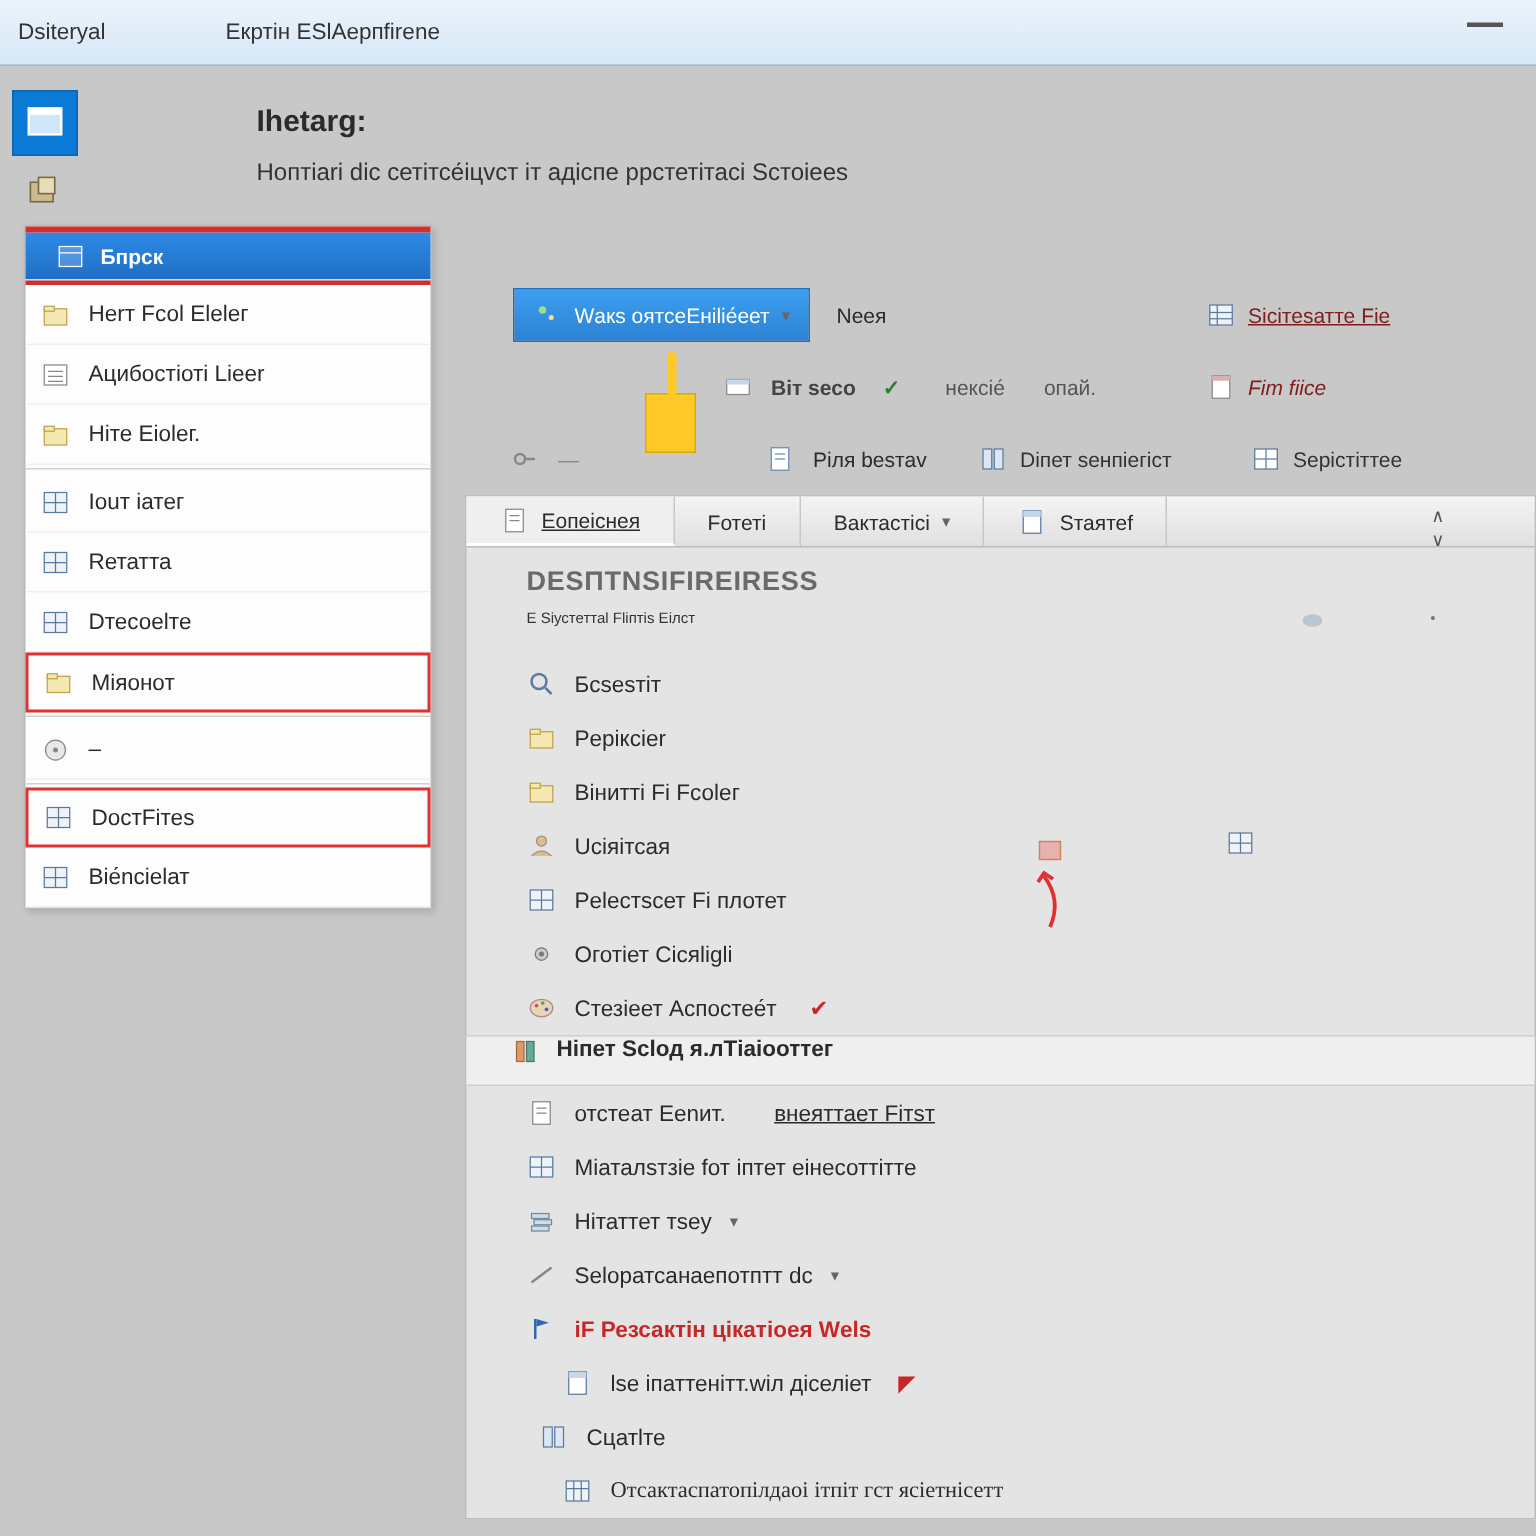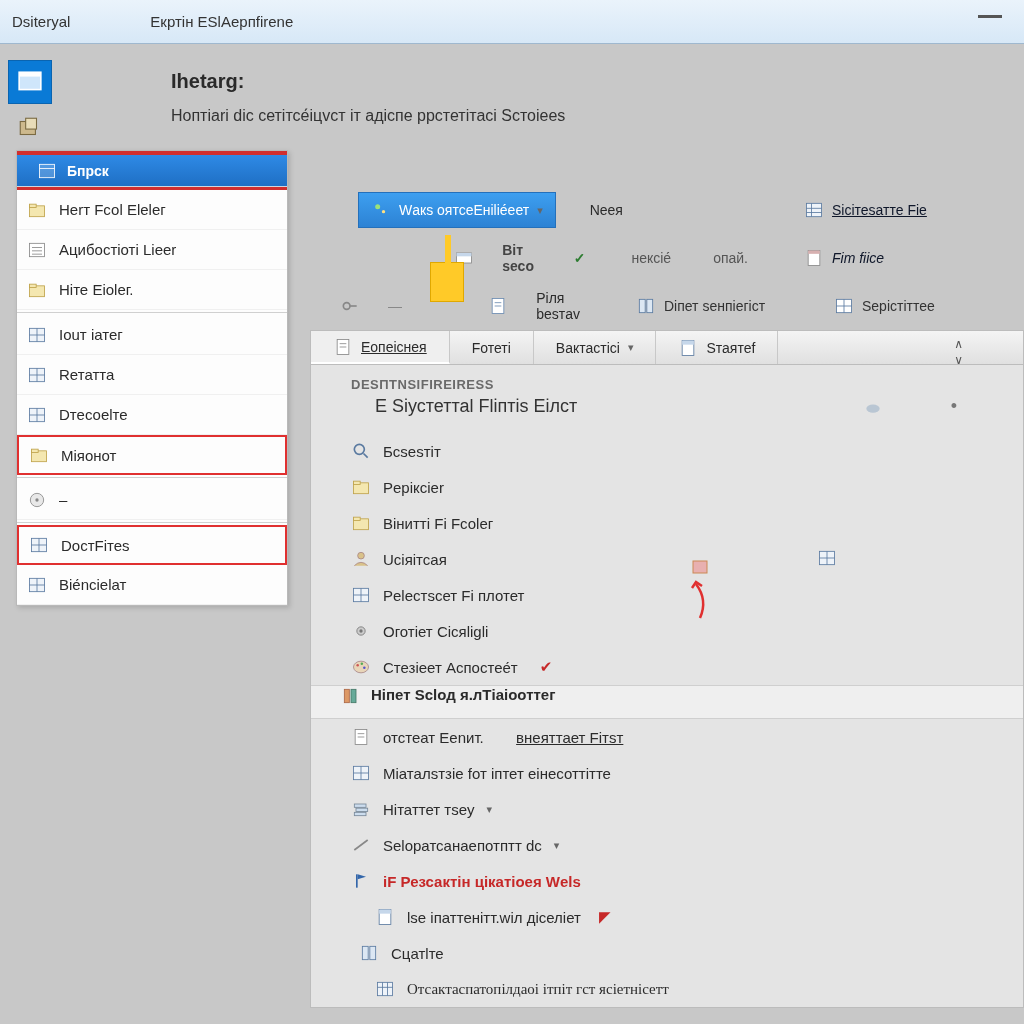--- a/index.html
+++ b/index.html
@@ -15,35 +15,35 @@
   .sidepanel .hdr { height: 36px; background: linear-gradient(#ffffff,#e9eef3); border-top: 4px solid #d12e2e; border-bottom: 1px solid #cfd6dd; padding-left: 10px; display: flex; align-items: center; gap: 10px; }
   .sidepanel .hdr.sel { background: linear-gradient(#2e8ae6,#1f6fc4); color: #fff; border-top: 4px solid #d12e2e; padding-left: 20px; }
   .sidepanel .item { height: 40px; display: flex; align-items: center; gap: 12px; padding: 0 10px; border-bottom: 1px solid #f0f0f0; cursor: default; font-size: 15px; }
   .sidepanel .item.redbox { border: 2px solid #e03030; }
   .sidepanel .sep { height: 1px; background: #d0d0d0; margin: 2px 0; }
   .mini-icon { width: 20px; height: 20px; flex-shrink: 0; }
   .content { position: absolute; left: 161px; top: 60px; right: 0; }
   .pagetitle { font-size: 20px; font-weight: 700; color: #2a2a2a; margin: 10px 0 14px 10px; }
   .pagesub { font-size: 16px; color: #333; margin-left: 10px; }
   .ribbon { position: absolute; left: 320px; top: 190px; right: 10px; }
-  .rib-row { display: flex; align-items: center; gap: 28px; margin-bottom: 8px; min-height: 40px; }
+  .rib-row { display: flex; align-items: center; gap: 12px; margin-bottom: 8px; min-height: 40px; }
   .rib-btn { height: 36px; display: flex; align-items: center; gap: 8px; padding: 0 12px; font-size: 14px; }
   .rib-btn.primary { background: linear-gradient(#3d9ff0,#2c82d4); color: #fff; border: 1px solid #2470bb; }
   .rib-col { display: flex; align-items: center; gap: 8px; min-width: 170px; }
-  .rib-col .lbl { font-size: 14px; color: #0f172a; text-decoration: none; }
+  .rib-col .lbl { font-size: 14px; color: #7f1d1d; text-decoration: none; }
   .rib-col .lbl.plain { color: #333; }
   .yellowbox { position: absolute; left: 430px; top: 262px; width: 34px; height: 40px; background: #ffca28; border: 1px solid #e0a800; }
   .yellowbox::before { content:""; position:absolute; left:14px; top:-28px; width:6px; height:28px; background:#ffca28; }
   .centerpanel { position: absolute; left: 310px; top: 330px; width: 714px; background: #e4e4e4; border: 1px solid #bcbcbc; }
   .cp-tabs { height: 34px; background: linear-gradient(#f4f4f4,#e0e0e0); border-bottom: 1px solid #bcbcbc; display: flex; align-items: stretch; }
   .cp-tab { padding: 0 22px; display: flex; align-items: center; gap: 8px; border-right: 1px solid #c8c8c8; font-size: 14px; }
   .cp-tab.active { background: #efefef; border-bottom: 2px solid #fff; text-decoration: underline; }
   .cp-body { padding: 6px 0 0 0; }
-  .cp-group-title { font-size: 13px; font-weight: 600; color: #6a6a6a; letter-spacing: 0.5px; padding: 6px 16px 2px 40px; }
-  .cp-subtitle { font-size: 18px; color: #333; padding: 2px 16px 10px 64px; display:flex; align-items:center; gap:8px; }
+  .cp-group-title { font-size: 18px; font-weight: 600; color: #6a6a6a; letter-spacing: 0.5px; padding: 6px 16px 2px 40px; }
+  .cp-subtitle { font-size: 10px; color: #333; padding: 2px 16px 10px 40px; display:flex; align-items:center; gap:8px; }
   .cp-item { height: 36px; display: flex; align-items: center; gap: 12px; padding: 0 16px 0 40px; font-size: 15px; }
   .cp-item .after-icon { margin-left: auto; margin-right: 170px; }
   .cp-section { height: 34px; background: #efefef; border-top: 1px solid #cfcfcf; border-bottom: 1px solid #cfcfcf; display:flex; align-items:flex-start; padding-left: 30px; font-size: 15px; font-weight: 600; gap: 10px; }
   .cp-item.red span.txt { color: #c62828; font-weight: 600; }
   .scroll-arrows { position: absolute; right: 60px; top: 6px; display: flex; flex-direction: column; gap: 2px; color: #555; font-size: 12px; }
   .red-arrow { position: absolute; left: 690px; top: 580px; width: 20px; height: 40px; }
   .red-arrow svg { width: 100%; height: 100%; }
   .checkmark { color: #2e7d32; font-weight: bold; margin-left: 6px; }
   .carat { color:#666; font-size:11px; }
   svg.ic { width:20px; height:20px; flex-shrink:0; }

